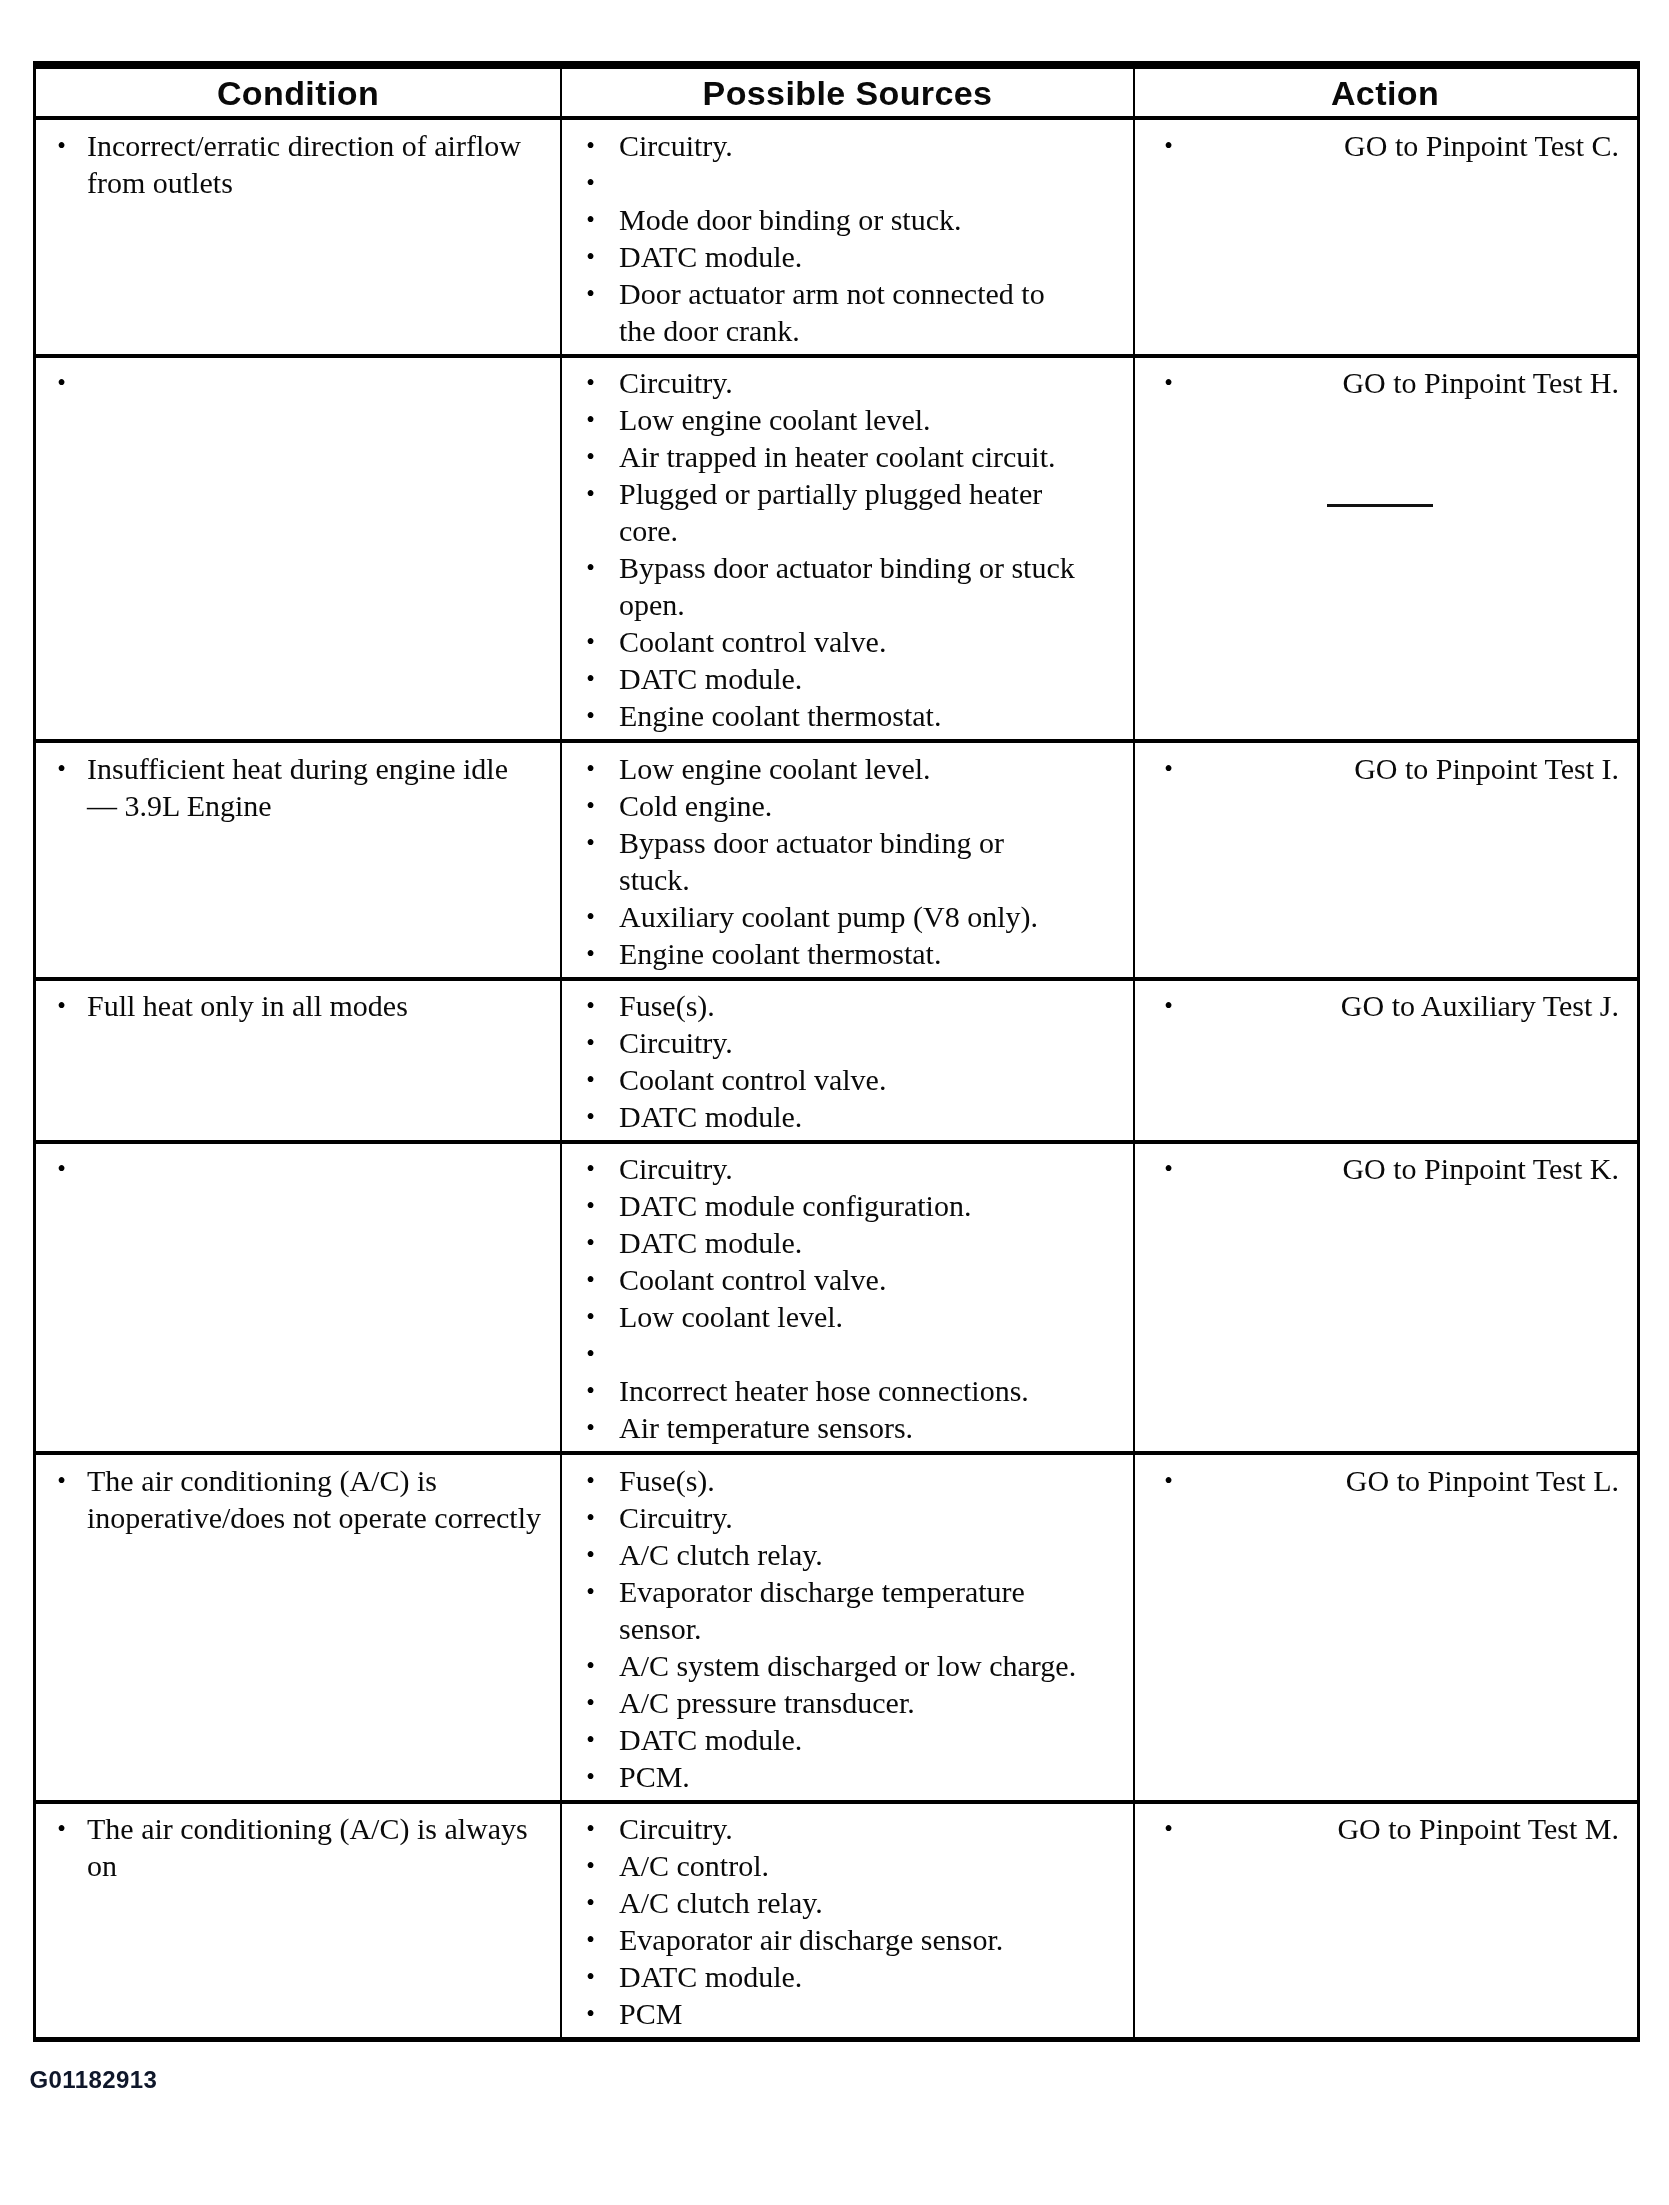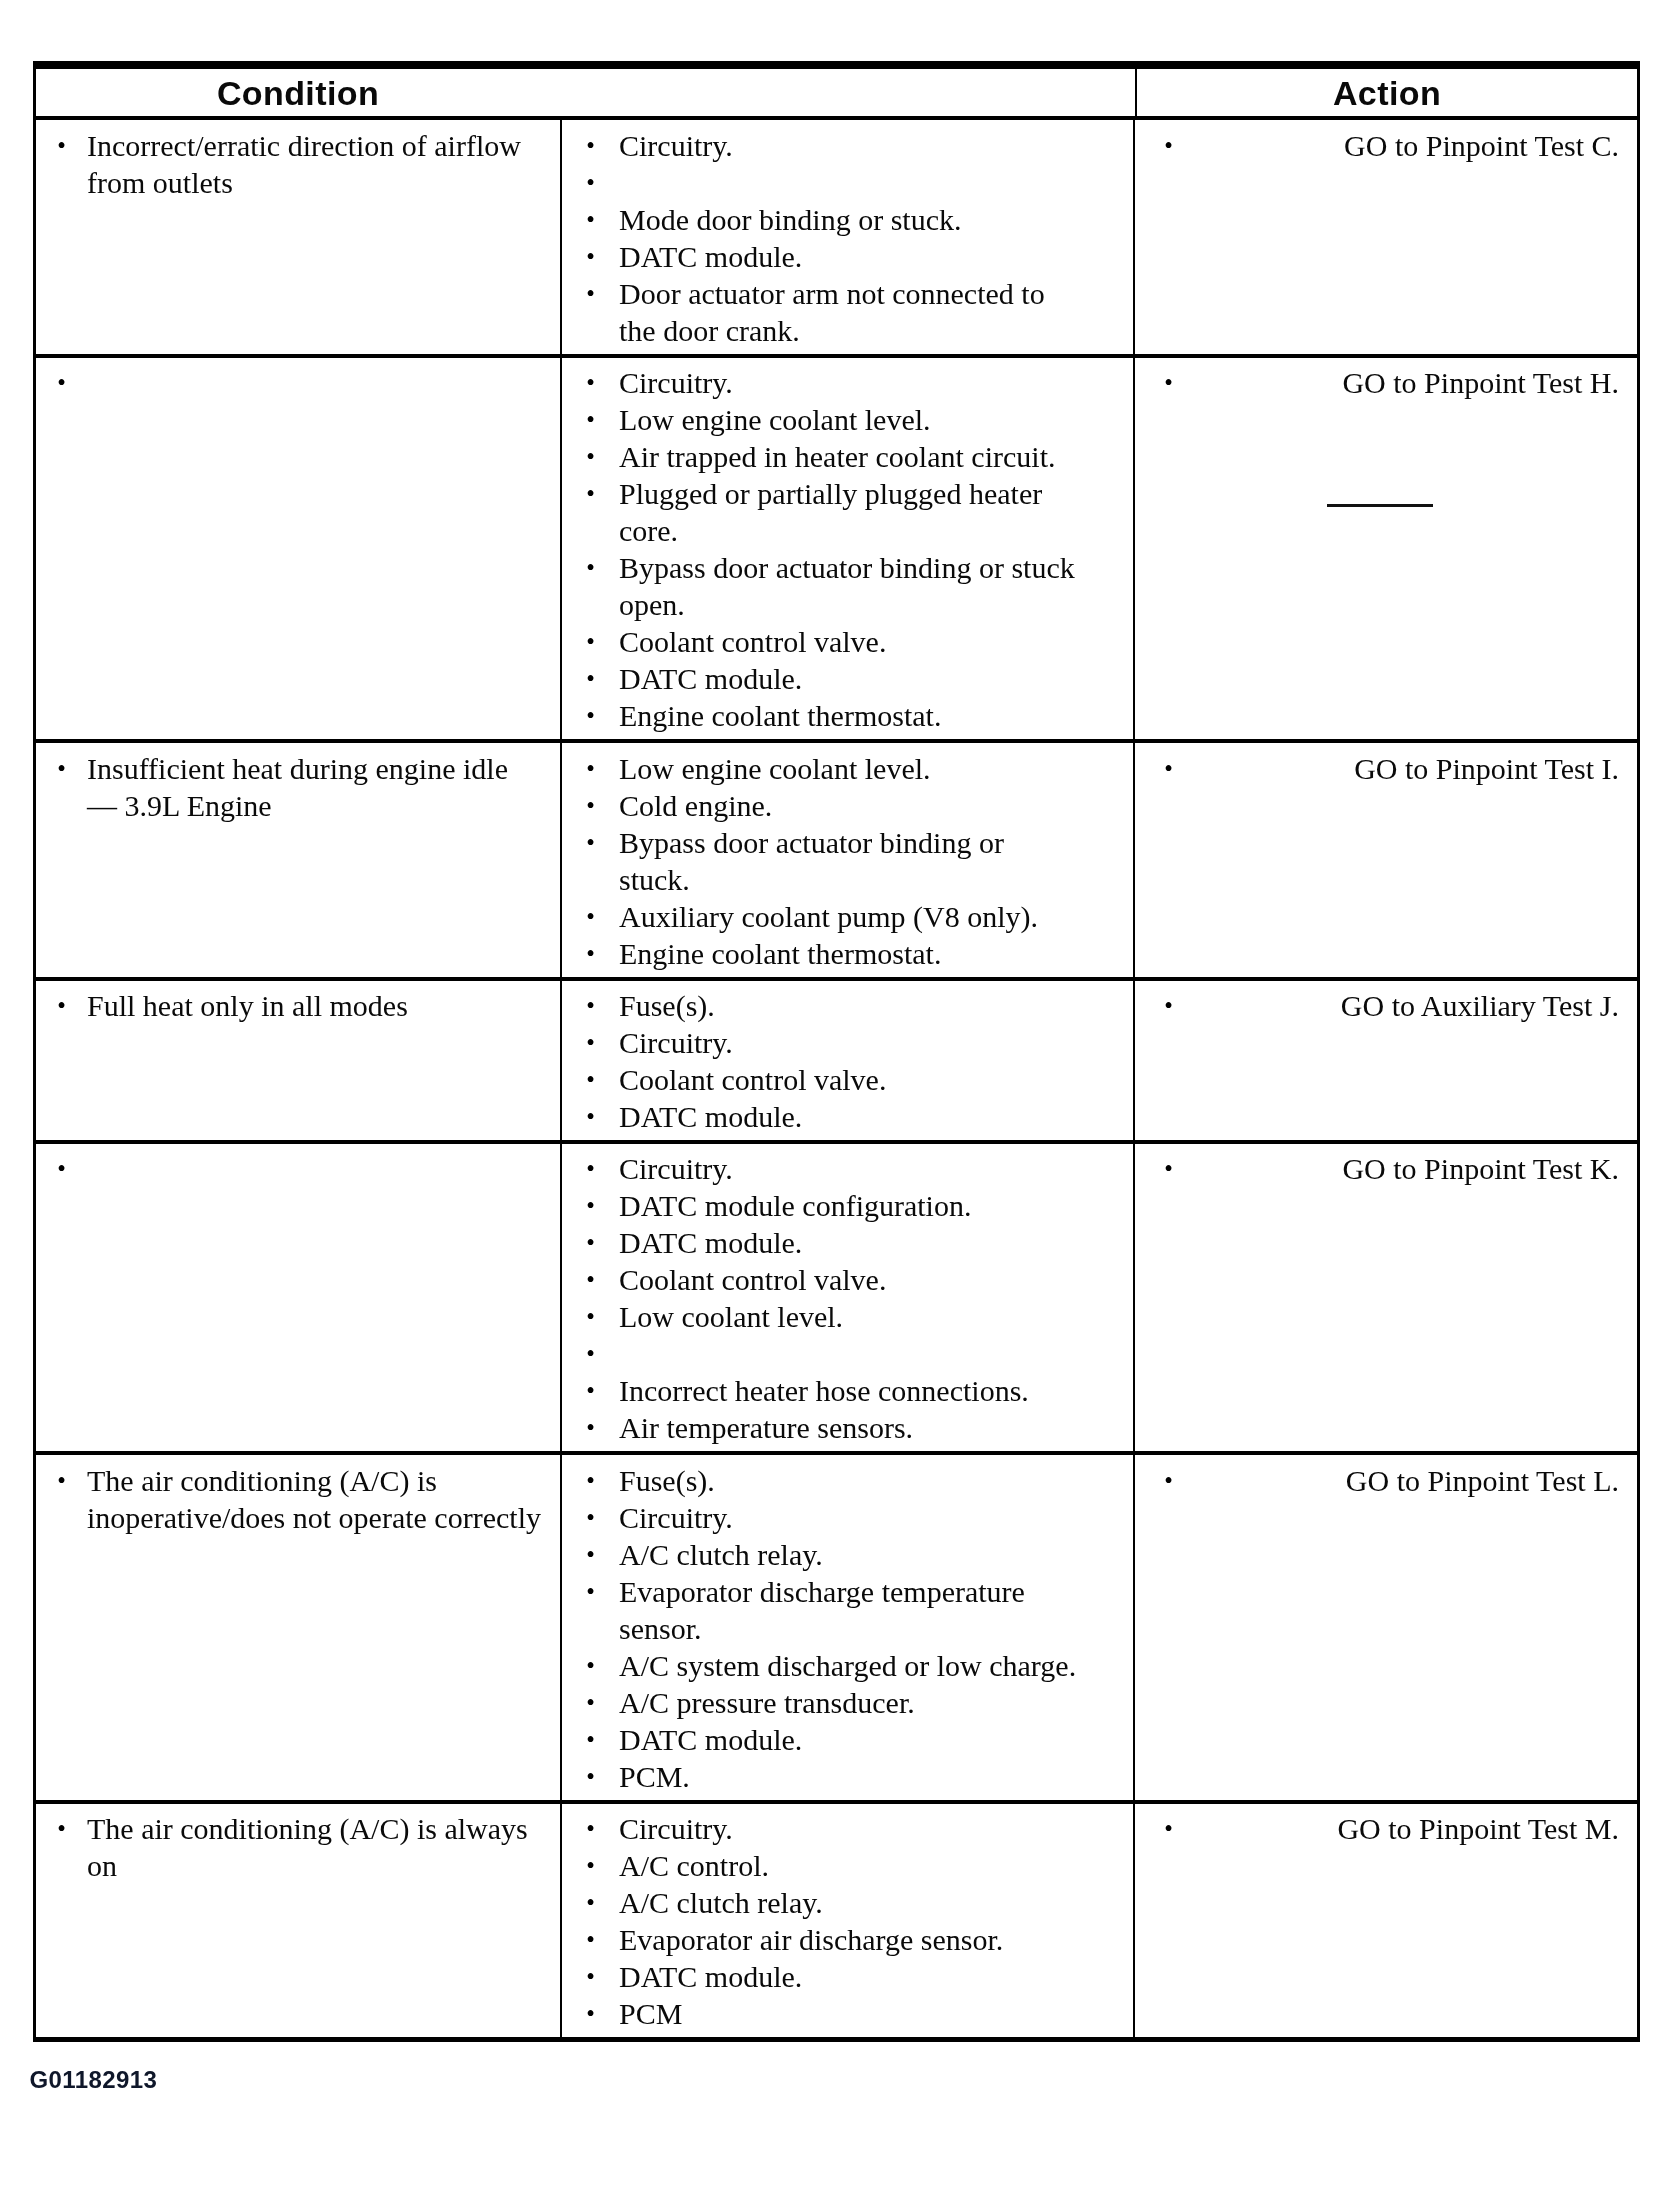--- a/index.html
+++ b/index.html
@@ -11,21 +11,21 @@
   .hvac-table{
     margin:61px 0 0 33px;
     width:1601px;
     border-top:8.2px solid #000;
     border-bottom:5.7px solid #000;
     border-left:3.3px solid #000;
     border-right:3.3px solid #000;
     box-sizing:content-box;
     background:#fff;
   }
-  .header-row{display:flex;justify-content:space-between;}
+  .header-row{display:flex;}
   .header-cell{
     box-sizing:border-box;
     font-family:"Liberation Sans", sans-serif;
     font-weight:bold;font-size:34px;line-height:36px;
     text-align:center;padding:5.7px 0 5.7px;
     letter-spacing:0.4px;
   }
   .c1{width:524px;}
   .c2{width:573px;border-left:2.5px solid #000;}
   .c3{width:502px;border-left:2.5px solid #000;}
@@ -61,20 +61,21 @@
   }
 </style>
 </head>
 <body>
 
 <div class="page">
 
   <div class="hvac-table">
     <div class="header-row">
       <div class="header-cell c1">Condition</div>
+      <div class="header-cell c2">Possible Sources</div>
       <div class="header-cell c3">Action</div>
     </div>
     <div id="table-body">
   <div class="trow">
     <div class="cell c-cond">
       <div class="list">
               <div class="bullet-item">
                 <span class="marker">•</span>
                 <span class="btext">Incorrect/erratic direction of airflow from outlets</span>
               </div>

